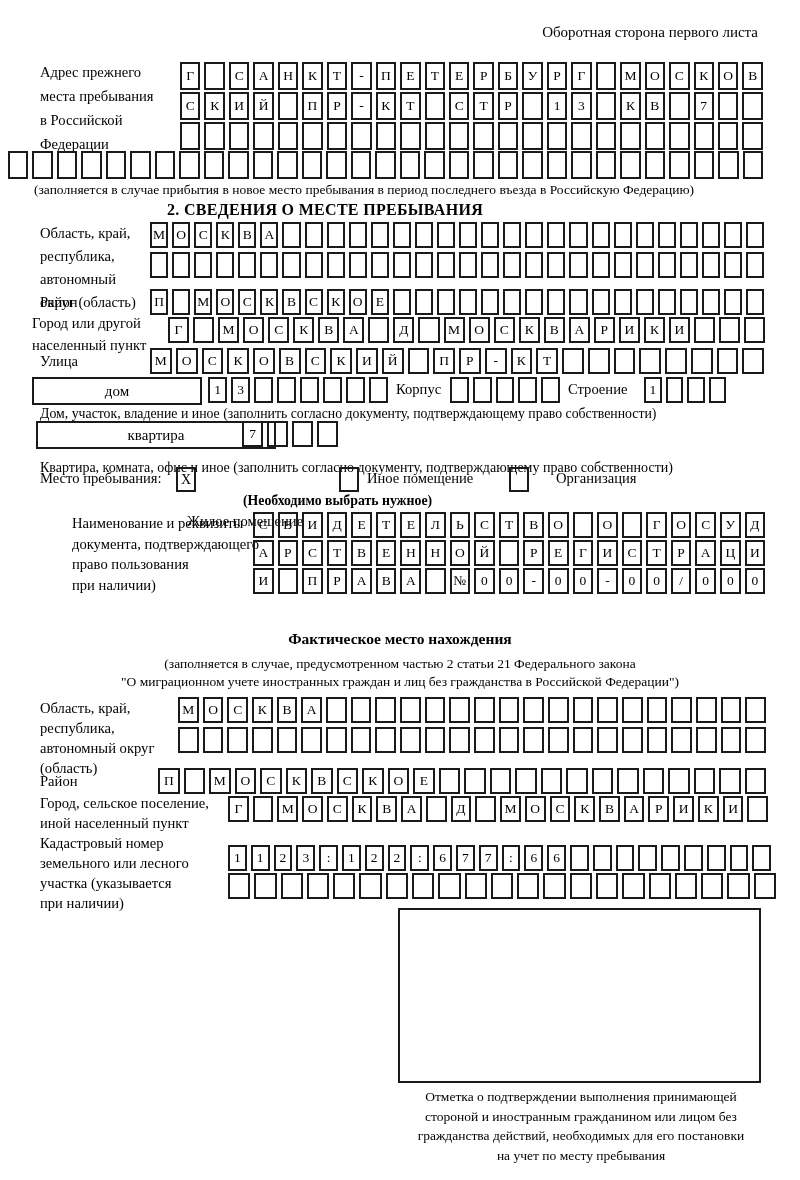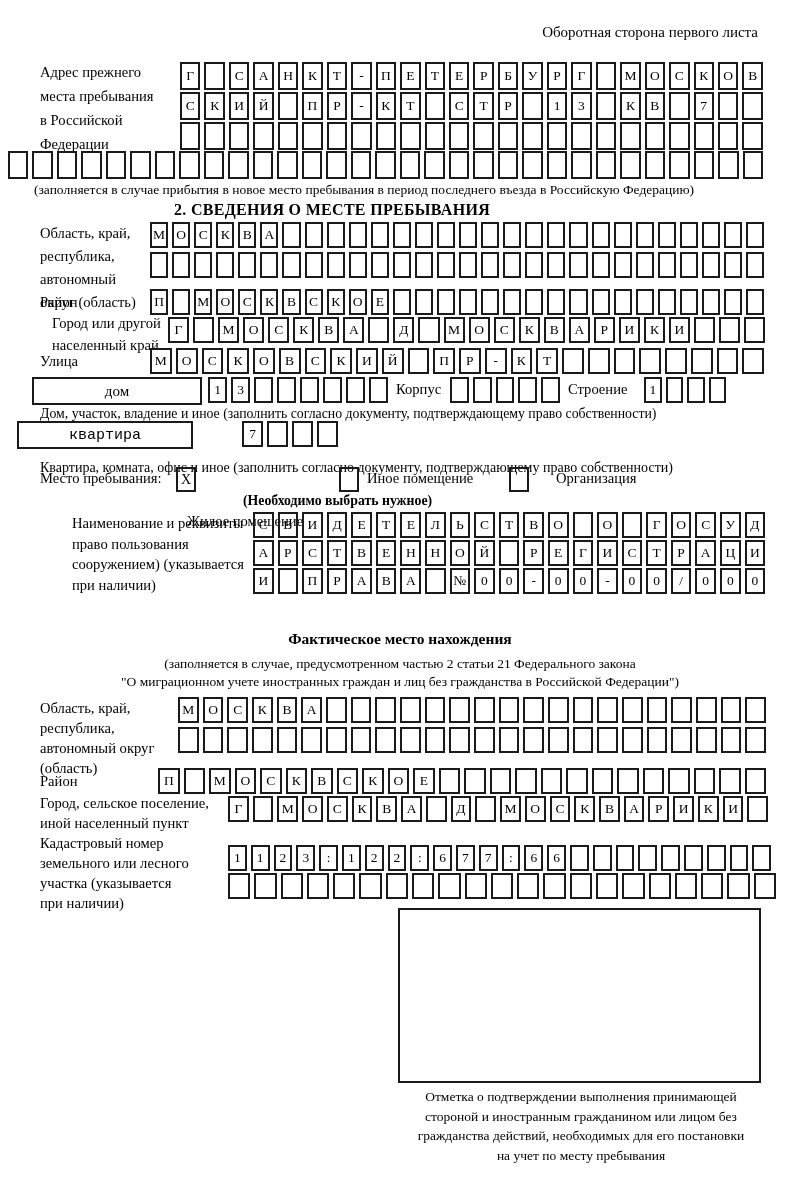--- a/index.html
+++ b/index.html
@@ -146,21 +146,21 @@
     <span class="c"></span>
     <span class="c"></span>
     <span class="c"></span>
     <span class="c"></span>
     <span class="c"></span>
     <span class="c"></span>
     <span class="c"></span>
   </div>
 <div class="abs note center" style="left:0;top:182px;width:728px;">(заполняется в случае прибытия в новое место пребывания в период последнего въезда в Российскую Федерацию)</div>
 
-<div class="abs h1 center" style="left:8px;top:201px;width:648px;">2. СВЕДЕНИЯ О МЕСТЕ ПРЕБЫВАНИЯ</div>
+<div class="abs h1 center" style="left:1px;top:201px;width:648px;">2. СВЕДЕНИЯ О МЕСТЕ ПРЕБЫВАНИЯ</div>
 
 <div class="abs lbl" style="left:40px;top:222px;line-height:23px;">
     <div class="ln">Область, край,</div>
     <div class="ln">республика,</div>
     <div class="ln">автономный</div>
     <div class="ln">округ (область)</div>
   </div>
 <div class="abs cellrow" style="left:150px;top:222px;width:614px;">
     <span class="c">М</span>
     <span class="c">О</span>
@@ -247,23 +247,23 @@
     <span class="c"></span>
     <span class="c"></span>
     <span class="c"></span>
     <span class="c"></span>
     <span class="c"></span>
     <span class="c"></span>
     <span class="c"></span>
     <span class="c"></span>
   </div>
 
-<div class="abs lbl lh22" style="left:52px;top:312px;">
+<div class="abs lbl lh22" style="left:32px;top:312px;">
     <div class="ln">Город или другой</div>
-    <div class="ln">населенный край</div>
+    <div class="ln">населенный пункт</div>
   </div>
 <div class="abs cellrow" style="left:168px;top:317px;width:597px;">
     <span class="c">Г</span>
     <span class="c"></span>
     <span class="c">М</span>
     <span class="c">О</span>
     <span class="c">С</span>
     <span class="c">К</span>
     <span class="c">В</span>
     <span class="c">А</span>
@@ -334,42 +334,42 @@
   </div>
 <div class="abs inl" style="left:568px;top:381px;">Строение</div>
 <div class="abs cellrow" style="left:644px;top:377px;width:82px;">
     <span class="c">1</span>
     <span class="c"></span>
     <span class="c"></span>
     <span class="c"></span>
   </div>
 <div class="abs note" style="left:40px;top:406px;font-size:13.8px;">Дом, участок, владение и иное (заполнить согласно документу, подтверждающему право собственности)</div>
 
-<div class="abs fieldbox" style="left:17px;top:421px;width:176px;font-family:Liberation Mono, monospace;">квартира</div>
+<div class="abs fieldbox" style="left:36px;top:421px;width:240px;">квартира</div>
 <div class="abs cellrow" style="left:242px;top:421px;width:96px;">
     <span class="c">7</span>
     <span class="c"></span>
     <span class="c"></span>
     <span class="c"></span>
   </div>
 <div class="abs note" style="left:40px;top:460px;font-size:14px;">Квартира, комната, офис и иное (заполнить согласно документу, подтверждающему право собственности)</div>
 
 <div class="abs inl" style="left:40px;top:470px;">Место пребывания:</div>
 <div class="abs chk" style="left:176px;top:467px;">X</div>
 <div class="abs inl" style="left:187px;top:470px;margin-top:43px;">Жилое помещение</div>
 <div class="abs chk" style="left:339px;top:467px;"></div>
 <div class="abs inl" style="left:367px;top:470px;">Иное помещение</div>
 <div class="abs chk" style="left:509px;top:467px;"></div>
 <div class="abs inl" style="left:556px;top:470px;">Организация</div>
 <div class="abs note" style="left:243px;top:493px;font-size:13.8px;font-weight:bold;">(Необходимо выбрать нужное)</div>
 
 <div class="abs lbl lh205" style="left:40px;top:513px;margin-left:32px;">
     <div class="ln">Наименование и реквизиты</div>
+    <div class="ln">документа, подтверждающего</div>
     <div class="ln">право пользования</div>
-    <div class="ln">сооружением) (указывается</div>
     <div class="ln">при наличии)</div>
   </div>
 <div class="abs cellrow" style="left:253px;top:512px;width:512px;">
     <span class="c">С</span>
     <span class="c">В</span>
     <span class="c">И</span>
     <span class="c">Д</span>
     <span class="c">Е</span>
     <span class="c">Т</span>
     <span class="c">Е</span>

